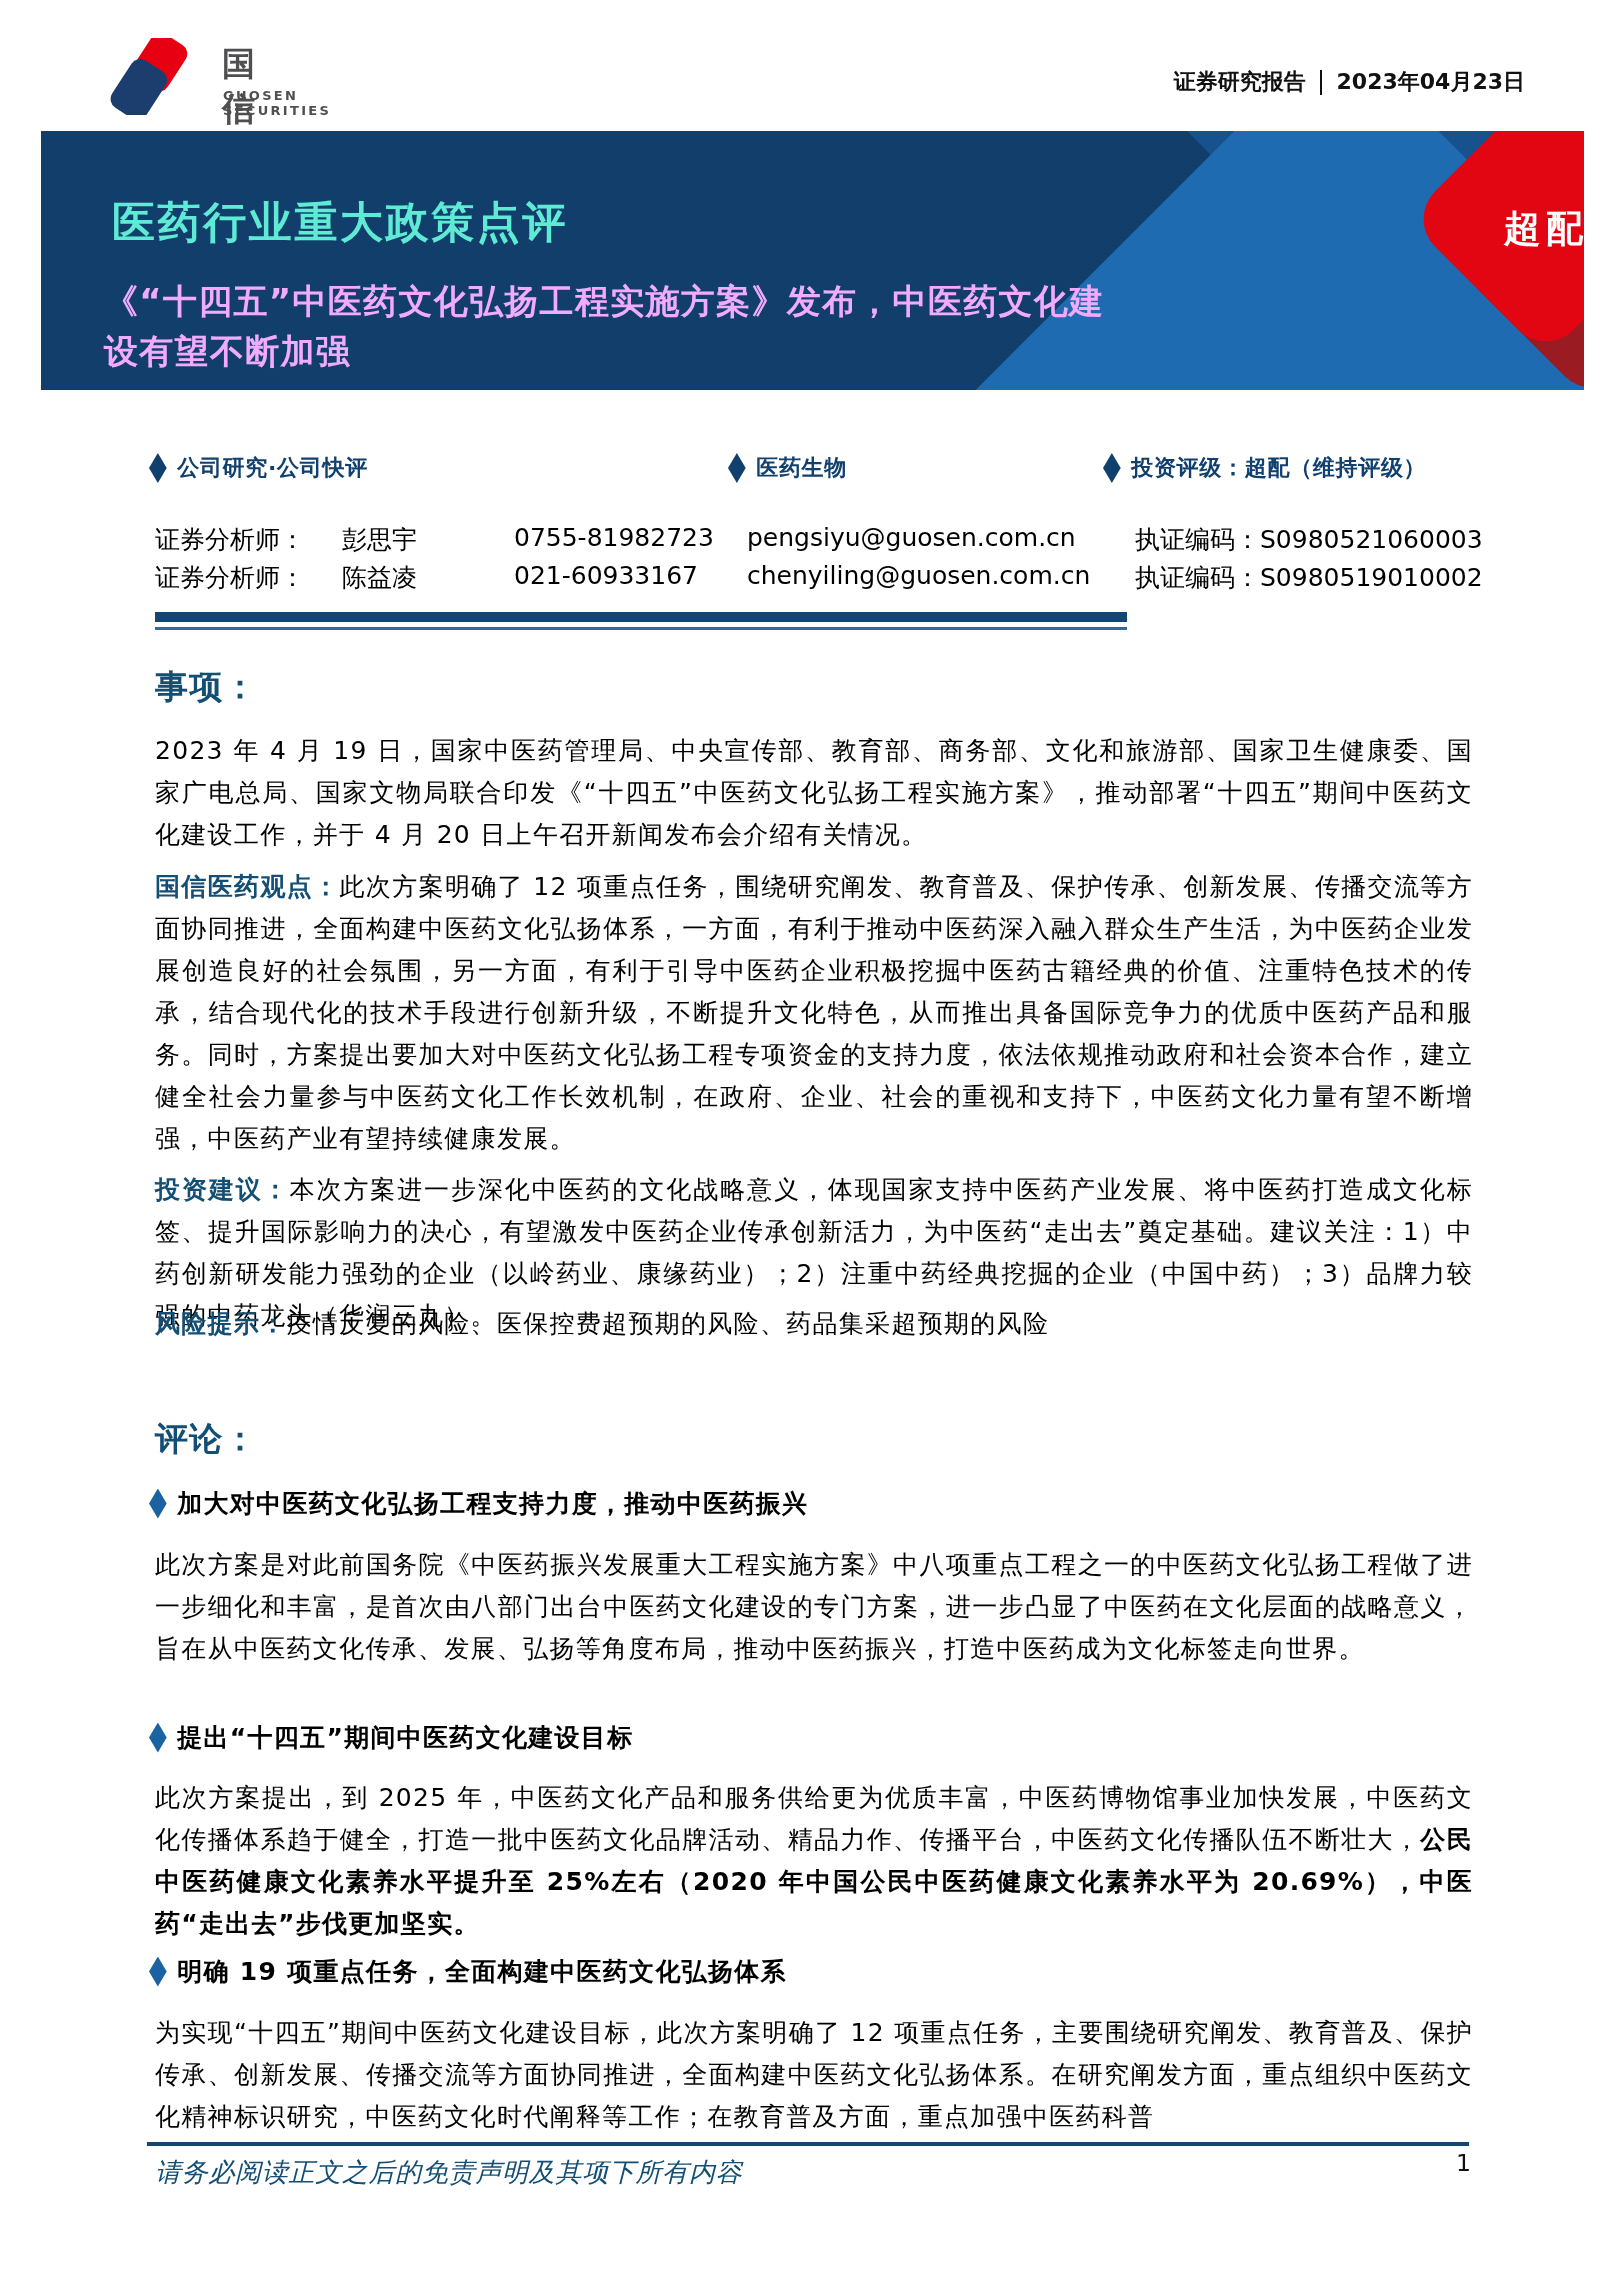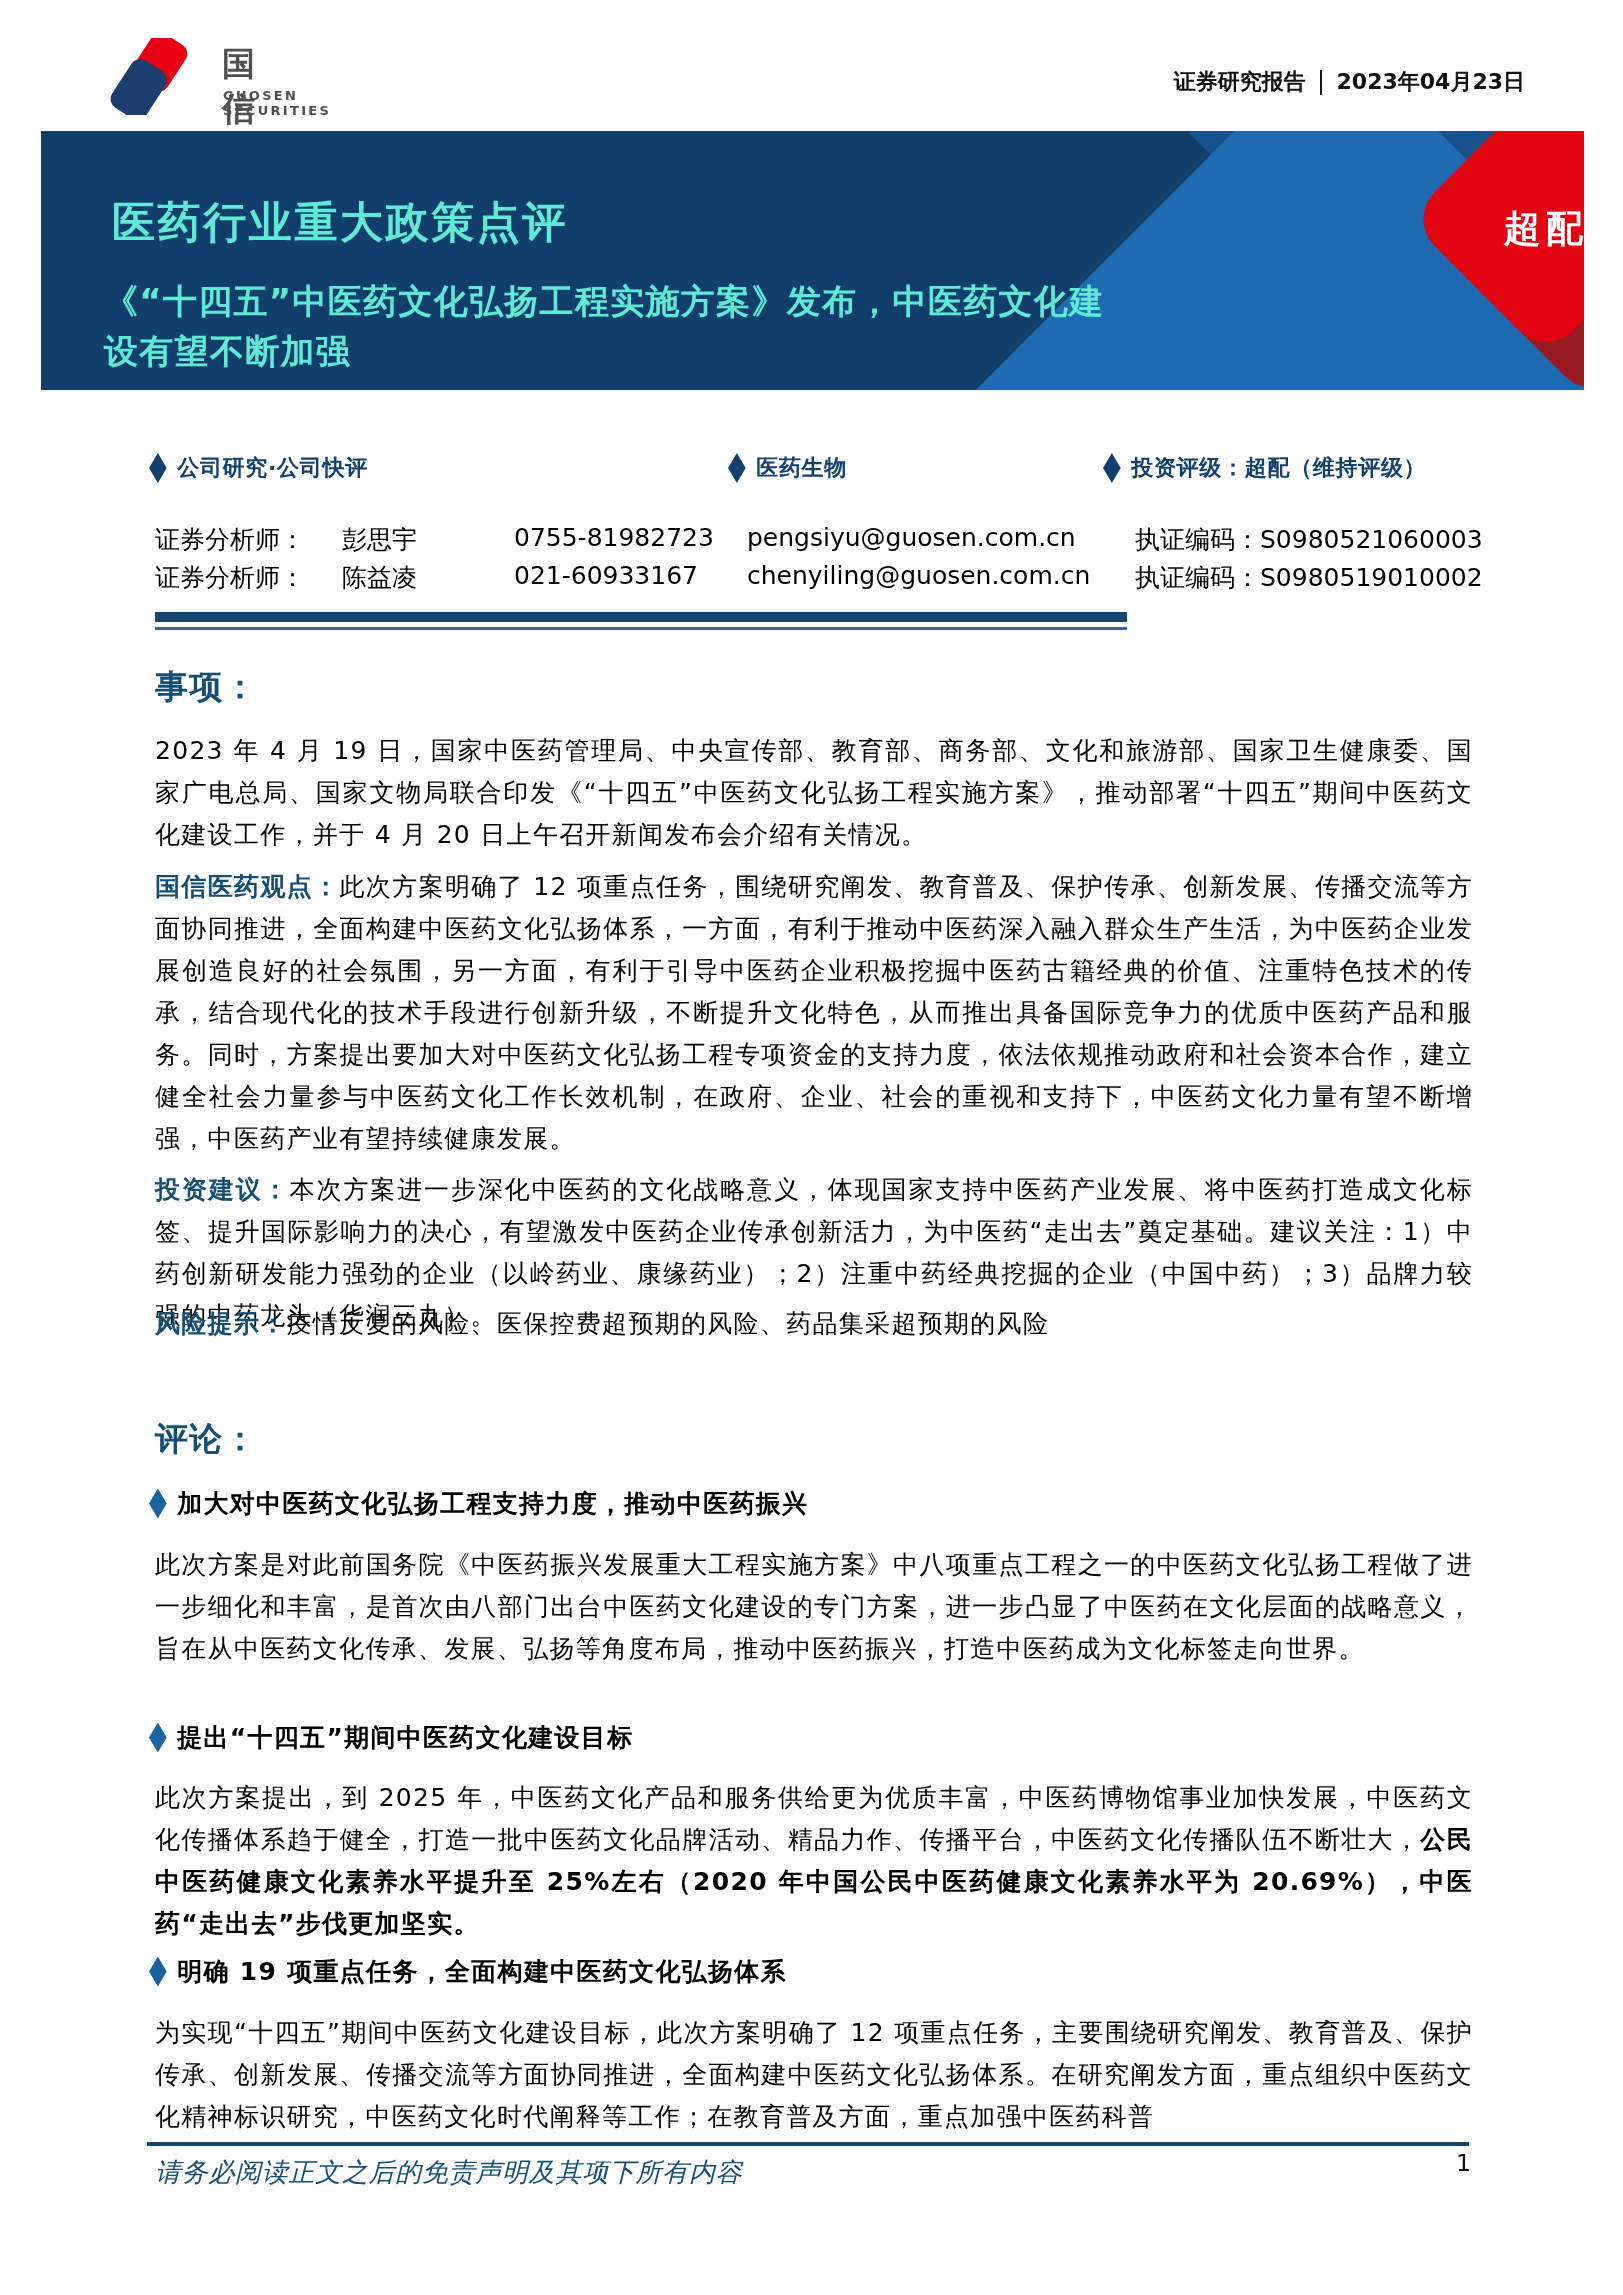--- a/index.html
+++ b/index.html
@@ -16,21 +16,21 @@
   .header-sep { display:inline-block; width:2px; height:25px; background:#111; margin:0 14.4px; }
 
   
   .banner { position:absolute; left:41px; right:39px; top:131px; height:259px; background:#123E6B; overflow:hidden; }
   .band-mid { position:absolute; width:785px; height:785px; left:1145px; top:-556px; background:#17518E; transform:rotate(45deg); }
   .band-light { position:absolute; width:589px; height:589px; left:1001px; top:19.6px; background:#1E6BB1; transform:rotate(45deg); border-radius:85px; }
   .badge-dark { position:absolute; width:196px; height:196px; left:1453px; top:36px; background:#9B1B22; transform:rotate(45deg); border-radius:39px; }
   .badge-red { position:absolute; width:196px; height:196px; left:1407px; top:-9.8px; background:#E20613; transform:rotate(45deg); border-radius:39px; }
   .badge-label { position:absolute; left:1420px; top:73px; width:170px; text-align:center; font-size:37px; font-weight:700; color:#fff; letter-spacing:5.2px; }
   .banner-title { position:absolute; left:71px; top:63px; font-size:43px; font-weight:700; color:#5eead4; letter-spacing:2.6px; }
-  .banner-subtitle { position:absolute; left:63px; top:145px; width:1021px; font-size:34px; font-weight:700; color:#5eead4; line-height:50px; letter-spacing:1.3px; }
+  .banner-subtitle { position:absolute; left:63px; top:145px; width:1021px; font-size:34px; font-weight:700; color:#f0abfc; line-height:50px; letter-spacing:1.3px; }
 
   
   .meta-item { position:absolute; top:453px; display:flex; align-items:flex-end; font-size:22px; font-weight:700; color:#11406F; letter-spacing:0.7px; }
   .diamond { width:17.7px; height:30px; background:#11406F; clip-path:polygon(50% 0,100% 50%,50% 100%,0 50%); margin-right:10.5px; flex:0 0 auto; }
   .meta-1 { left:149px; } .meta-2 { left:728px; } .meta-3 { left:1103px; }
 
   
   .an-cell { position:absolute; font-size:25px; color:#000000; white-space:nowrap; }
   .r1 { top:523px; } .r2 { top:561px; }
   .c-role { left:155px; } .c-name { left:342px; } .c-phone { left:514px; } .c-mail { left:747px; } .c-cert { left:1135px; }

